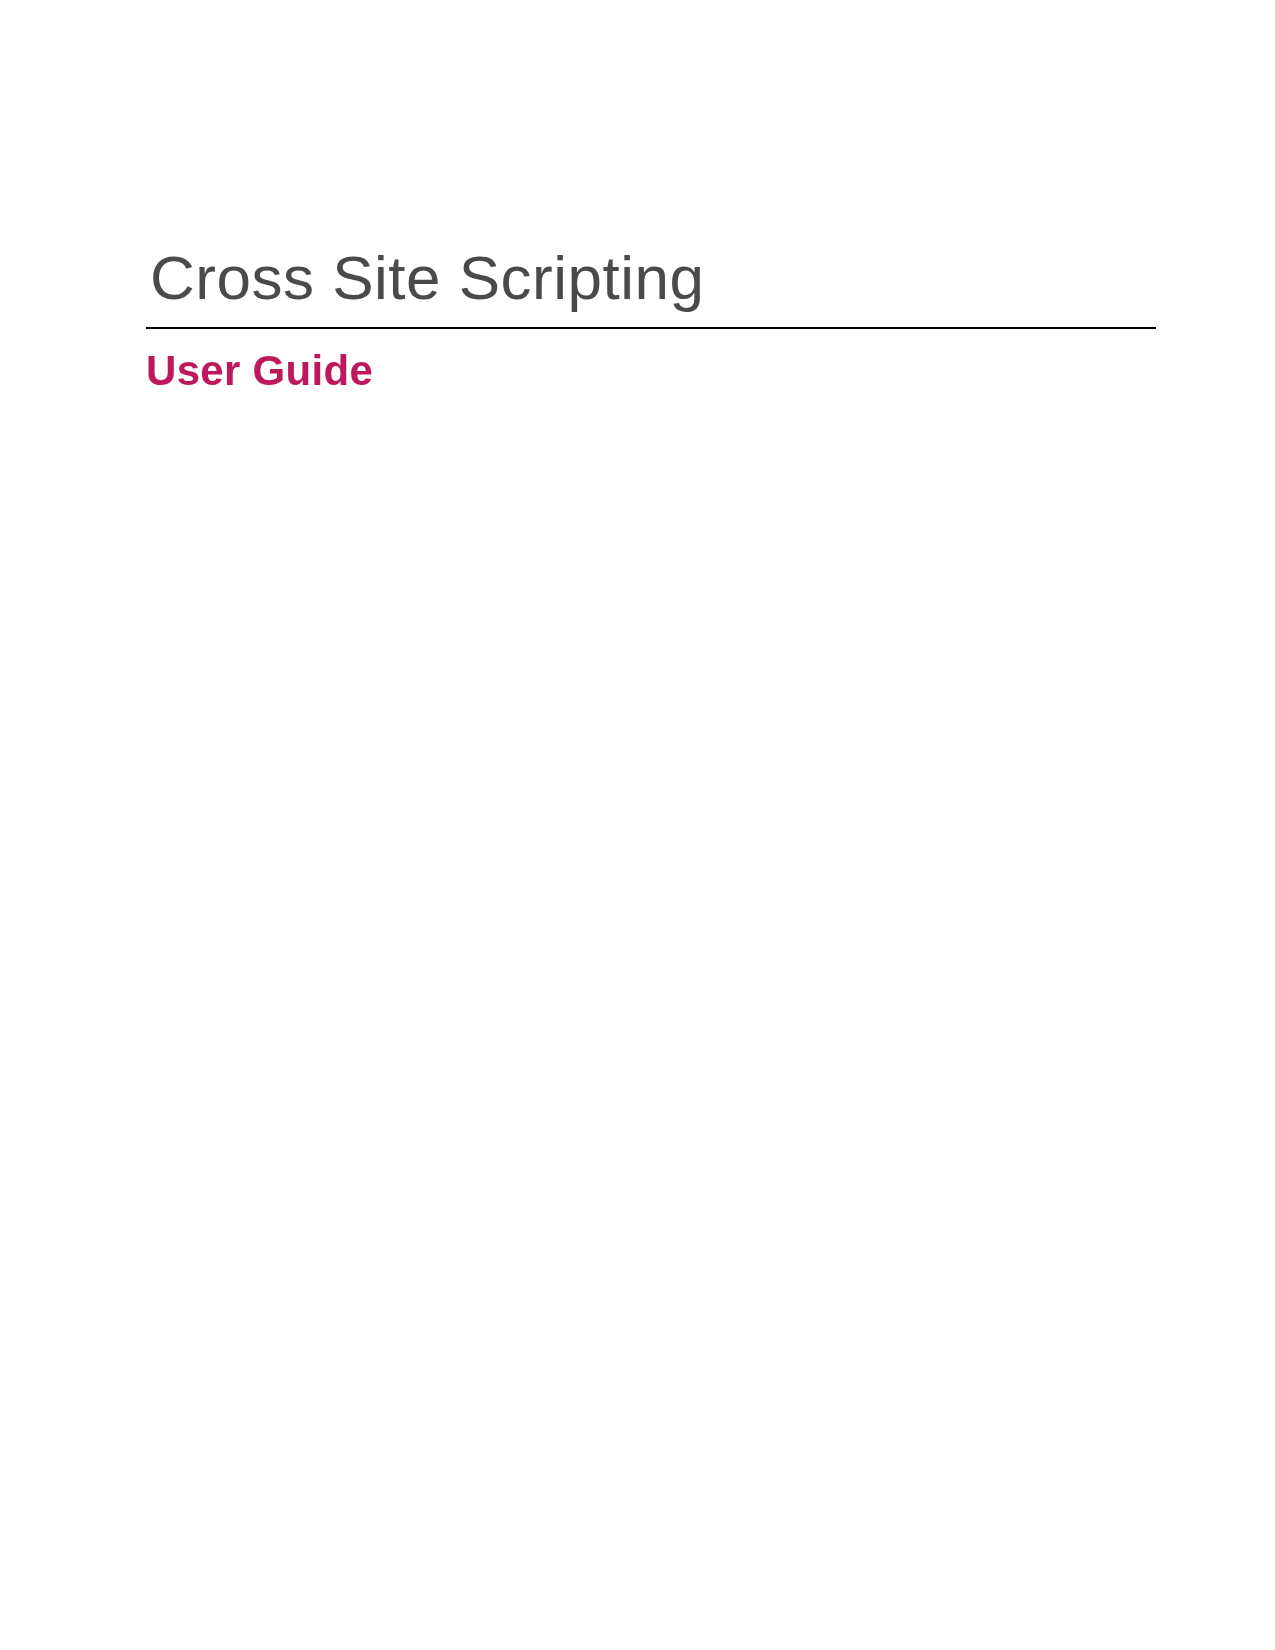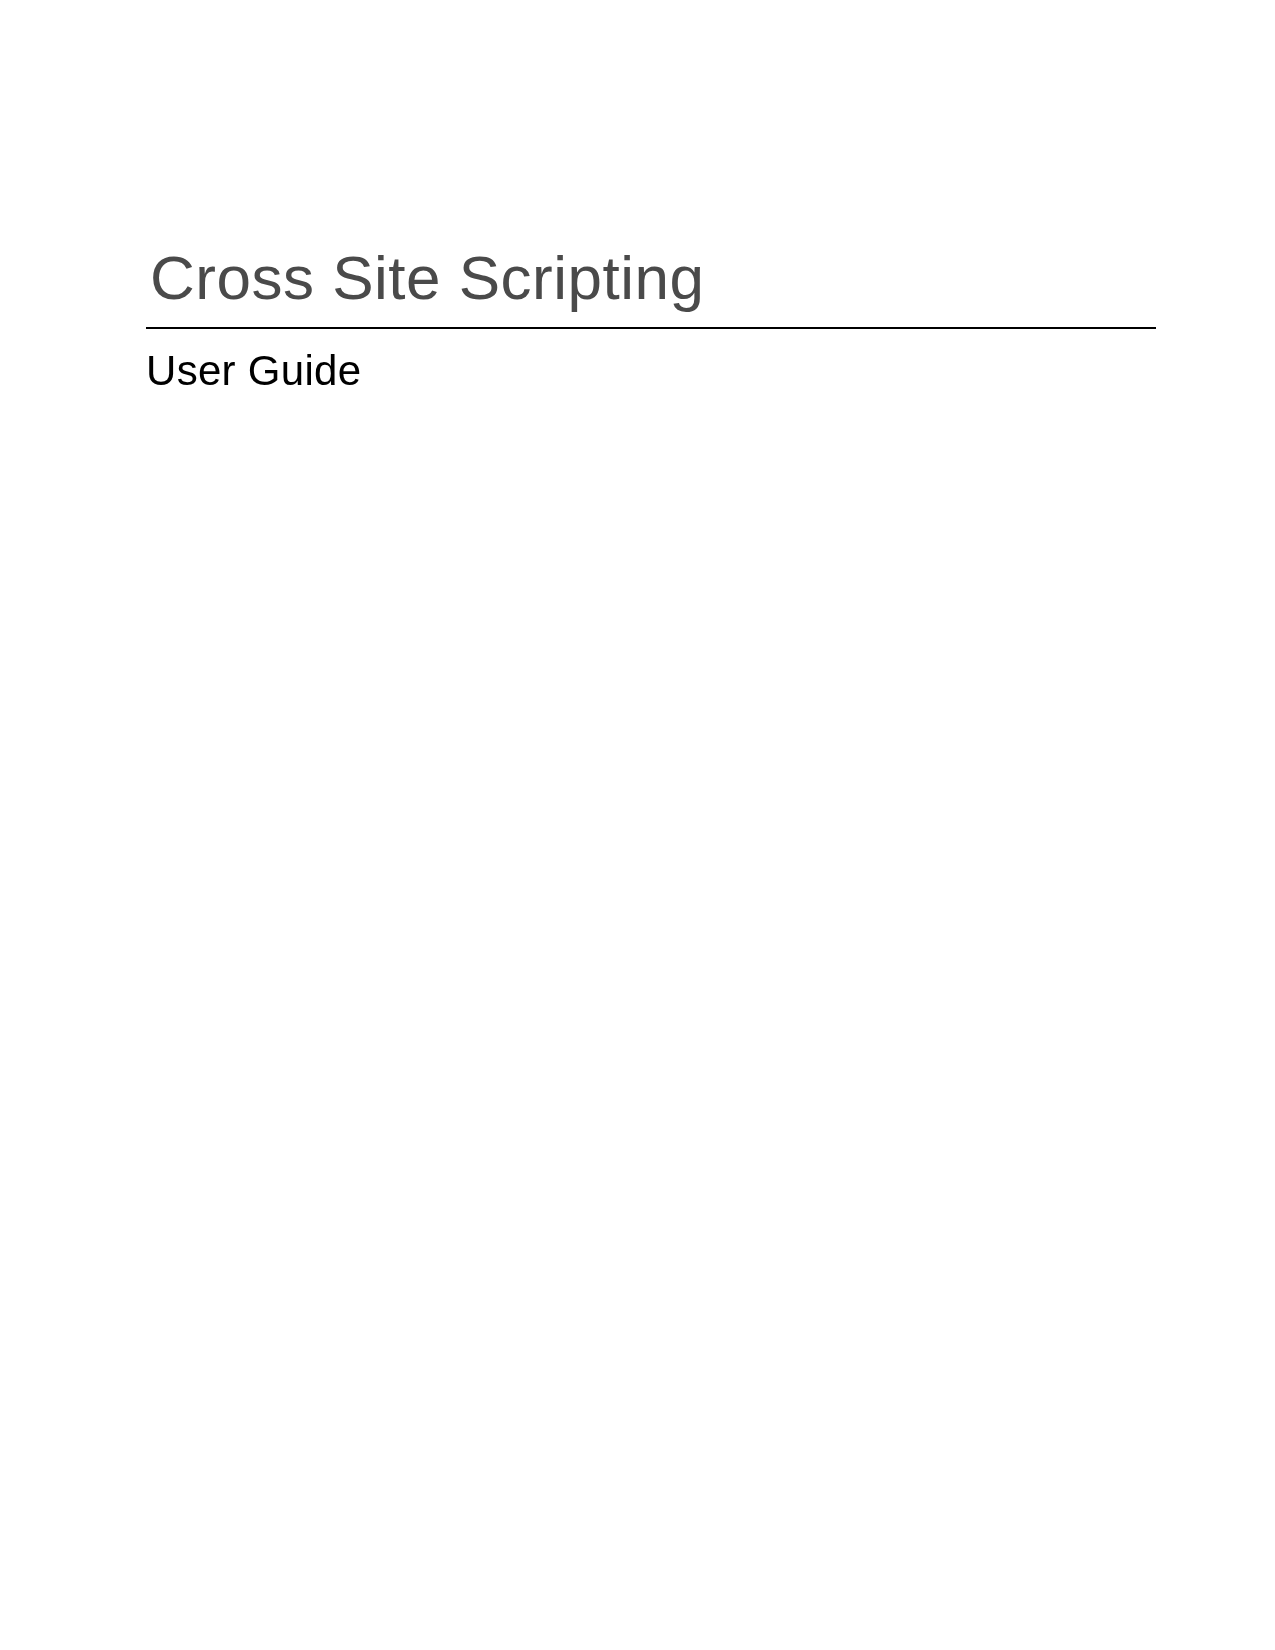--- a/index.html
+++ b/index.html
@@ -29,22 +29,22 @@
     }
     .title-divider {
       border: none;
       border-top: 2px solid #000000;
       margin-top: 12px;
       margin-bottom: 18px;
       width: 100%;
     }
     .document-subtitle {
       font-size: 42px;
-      font-weight: 400;
-      color: #000000;
+      font-weight: 700;
+      color: #be185d;
       letter-spacing: 0.3px;
     }
   </style>
 </head>
 <body>
 
 <div class="page-container">
   <h1 class="document-title">
     <span>Cross Site Scripting</span><br>
   </h1>

